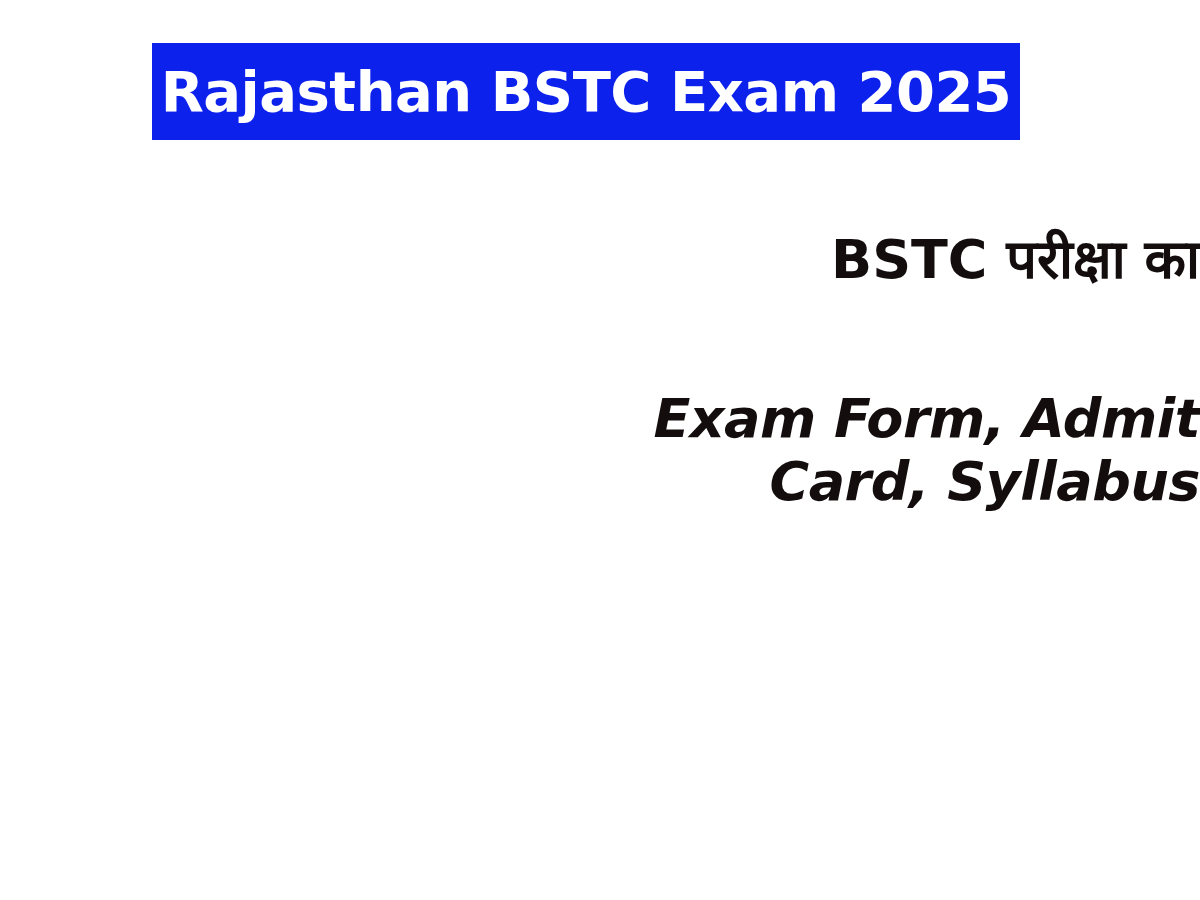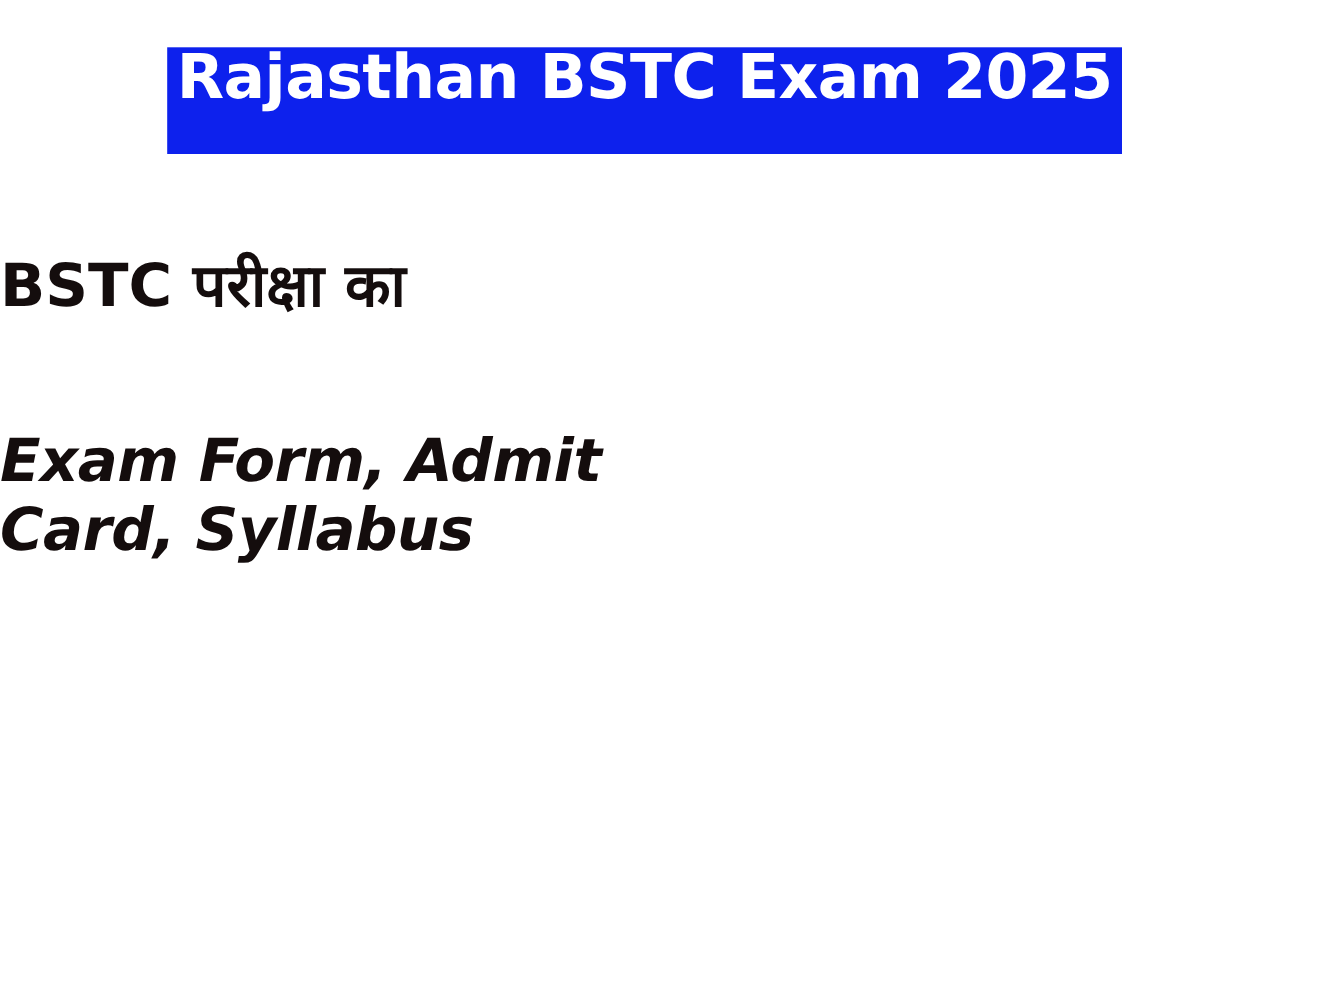--- a/index.html
+++ b/index.html
@@ -25,21 +25,21 @@
 
   
   .banner {
     position: absolute;
     left: 152px;
     top: 43px;
     width: 868px;
     height: 97px;
     background: #0d21ed;
     display: flex;
-    align-items: flex-start;
+    align-items: center;
     justify-content: center;
     box-sizing: border-box;
   }
   .banner-title {
     color: #ffffff;
     font-family: "DejaVu Sans", "Liberation Sans", sans-serif;
     font-weight: 700;
     font-size: 56px;
     line-height: 1;
     letter-spacing: -0.5px;
@@ -53,21 +53,21 @@
     left: 0;
     top: 140px;
     width: 1200px;
     height: 760px;
     display: block;
     text-align: center;
   }
 
   .block {
     width: 1200px;
-    text-align: left;
+    text-align: right;
     color: #140d0d;
     font-weight: 700;
   }
 
   .heading-hi {
     margin-top: 88px;
     font-size: 54px;
     line-height: 1.18;
     font-family: "DejaVu Sans", "Liberation Sans", sans-serif;
   }

